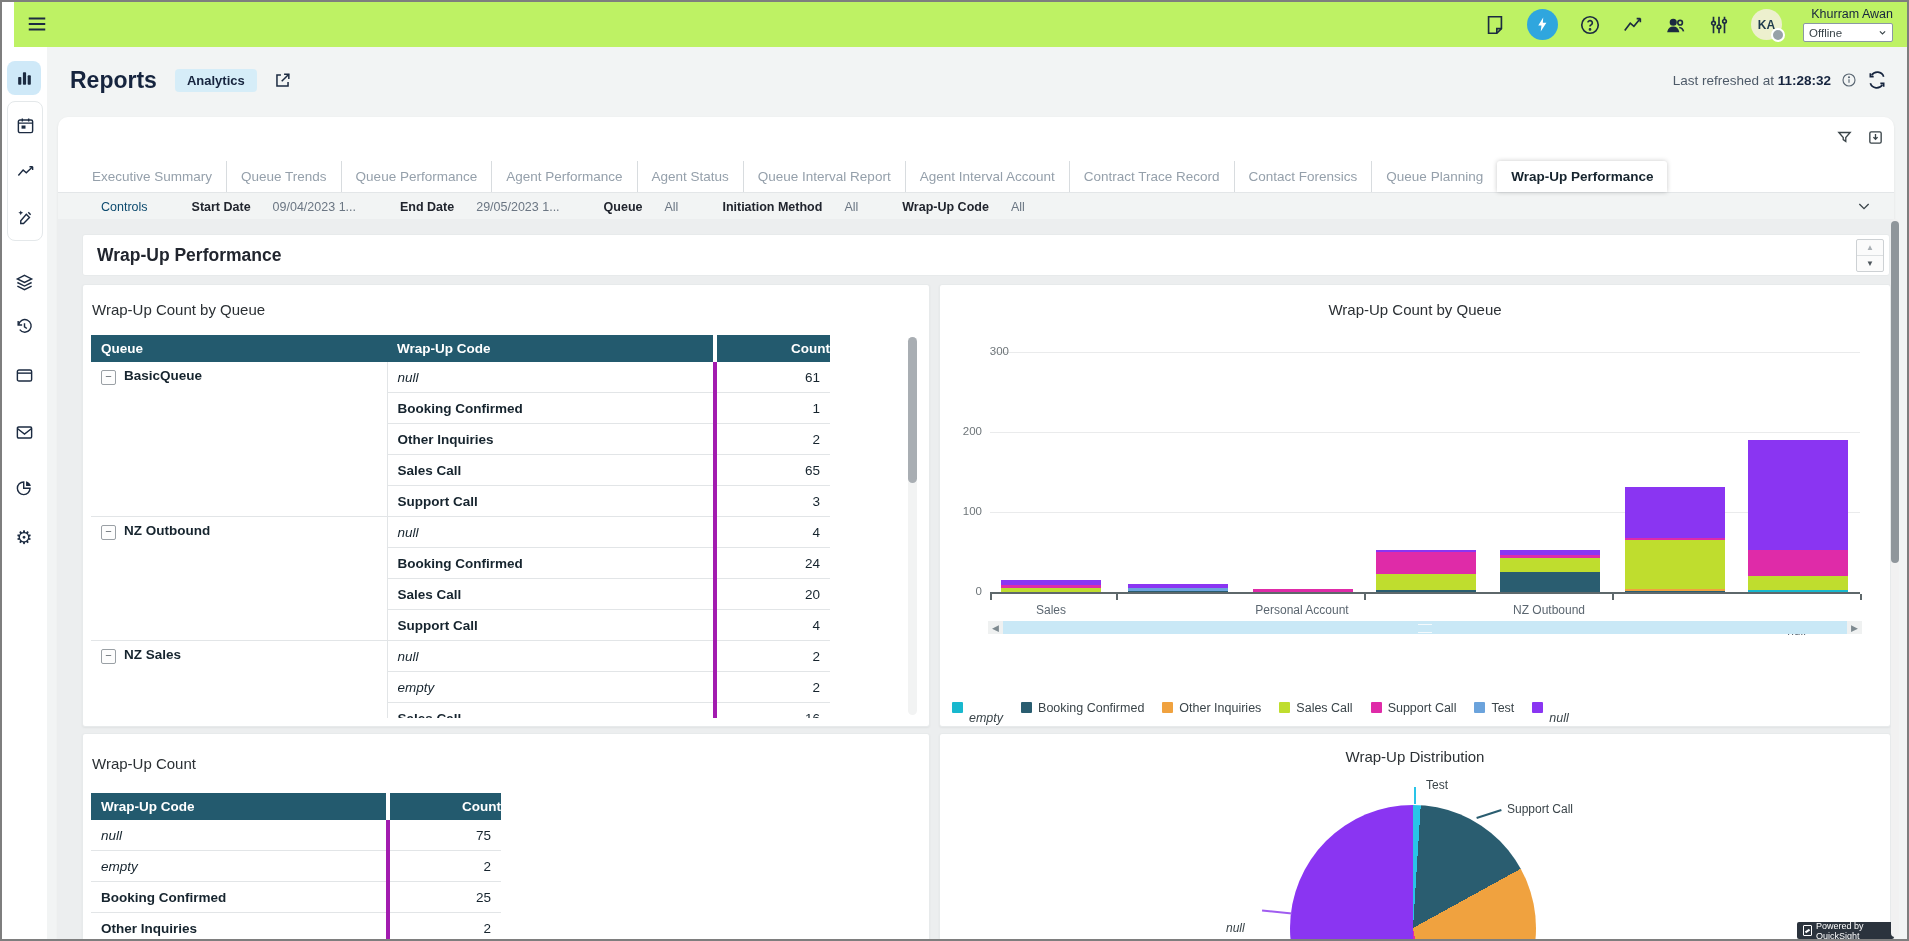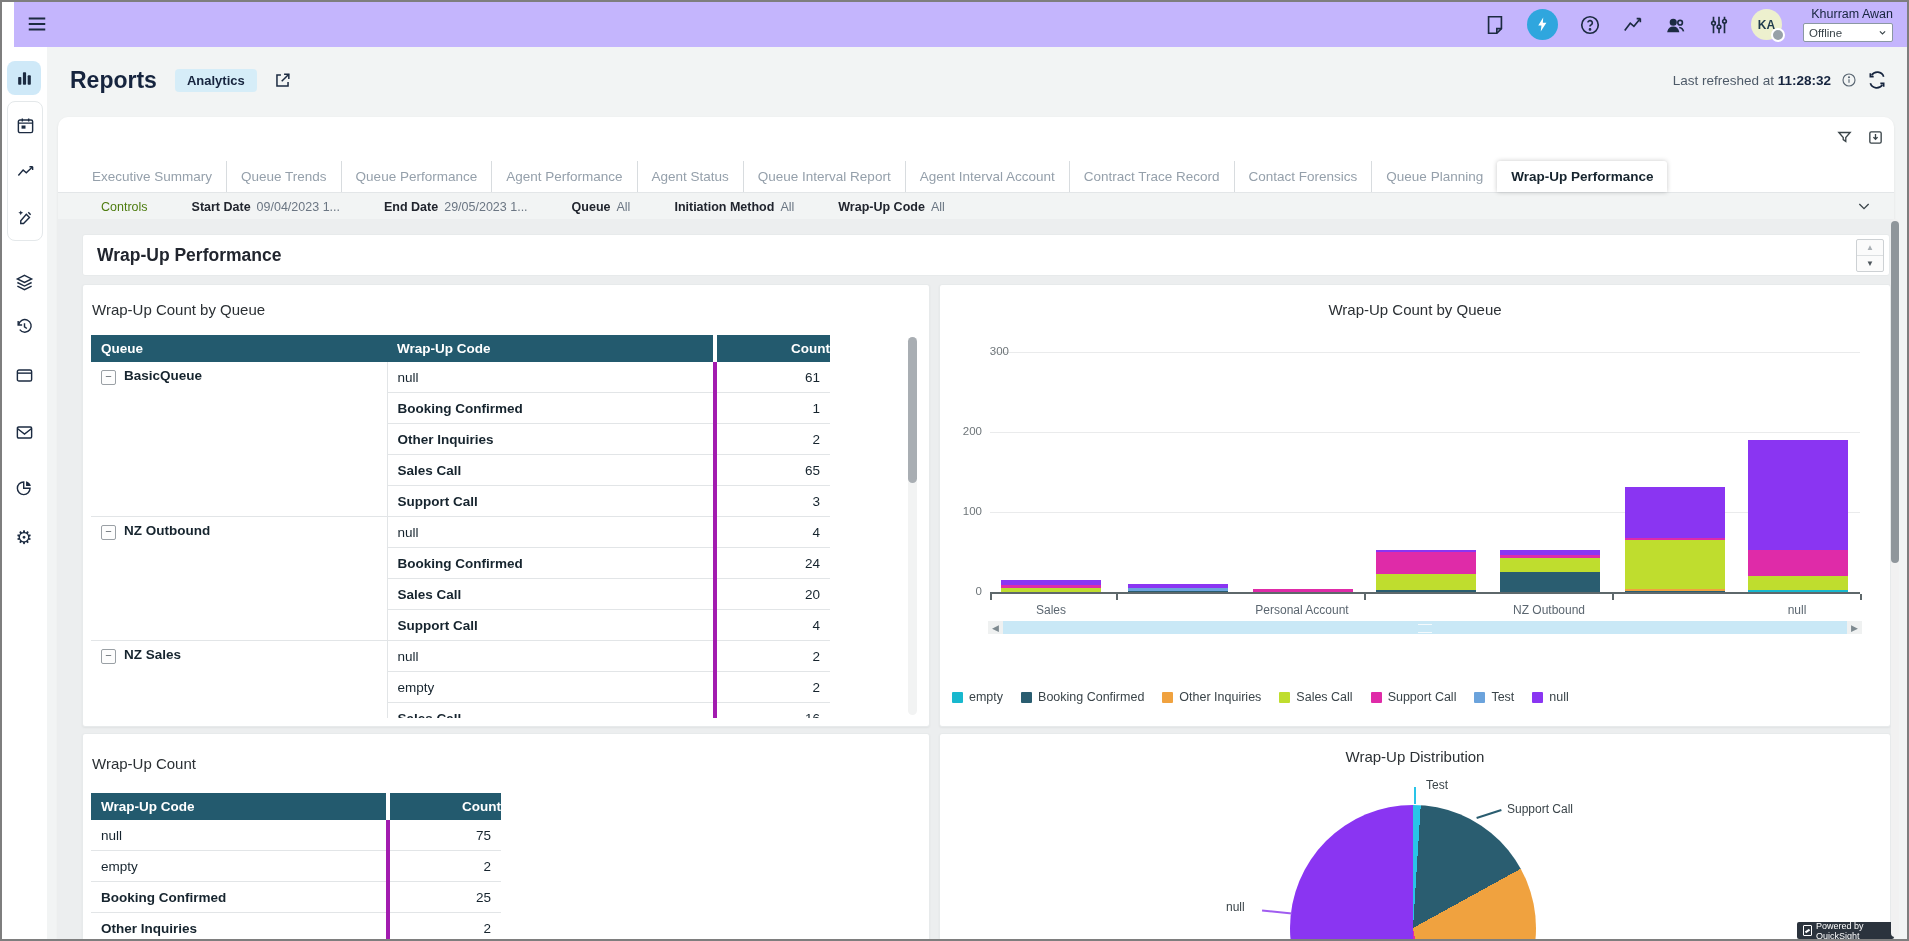--- a/index.html
+++ b/index.html
@@ -2,21 +2,21 @@
 <html><head>
 <meta charset="utf-8">
 <style>
   html,body{margin:0;padding:0;background:#fff;}
   body{width:1909px;height:941px;position:relative;overflow:hidden;box-sizing:border-box;
        border:2px solid #7E7E7E;font-family:"Liberation Sans","DejaVu Sans",sans-serif;
        -webkit-font-smoothing:antialiased;color:#16243E;}
   svg{display:block;}
 
   
-  .topbar{position:absolute;left:12px;top:0;right:0;height:45px;background:#c4b5fd;z-index:5;}
+  .topbar{position:absolute;left:12px;top:0;right:0;height:45px;background:#bef264;z-index:5;}
   .hamburger{position:absolute;left:12px;top:11px;width:22px;height:22px;cursor:pointer;}
   .top-right{position:absolute;right:14px;top:0;height:45px;display:flex;align-items:center;gap:21px;}
   .tb-icon{width:22px;height:22px;color:#1C2B41;cursor:pointer;}
   .bolt-wrap{width:31px;height:31px;border-radius:50%;background:#2FA6DE;display:flex;align-items:center;justify-content:center;cursor:pointer;}
   .avatar{width:31px;height:31px;border-radius:50%;background:#EDF0CE;color:#1F3B4D;font-weight:700;font-size:12px;
           display:flex;align-items:center;justify-content:center;position:relative;}
   .status-dot{position:absolute;right:-3px;bottom:-2px;width:10px;height:10px;border-radius:50%;background:#97A1A8;border:2px solid #fff;}
   .user-col{display:flex;flex-direction:column;align-items:flex-end;gap:2px;}
   .user-name{font-size:12.5px;color:#16243E;}
   .status-select{width:78px;height:17px;border:1px solid #8B98A3;border-radius:2px;background:#fff;
@@ -50,22 +50,22 @@
   
   .tabs{position:absolute;left:0;right:0;top:44px;height:31px;display:flex;align-items:center;padding-left:20px;}
   .tab{display:flex;align-items:center;height:31px;padding:0 14px;font-size:13.5px;color:#95A0AB;cursor:pointer;white-space:nowrap;}
   .tab + .tab{border-left:1px solid #D8DCDF;}
   .tab.active{background:#fff;color:#16242E;font-weight:700;border-radius:3px 3px 0 0;
               box-shadow:0 0 5px rgba(0,0,0,0.22);z-index:2;border-left:none;}
 
   
   .controls{position:absolute;left:0;right:0;top:75px;height:27px;background:#F2F4F4;border-top:1px solid #E3E6E8;
             border-bottom:1px solid #DFE3E4;display:flex;align-items:center;padding-left:43px;gap:44px;font-size:12.5px;}
-  .controls-label{color:#4d7c0f;}
-  .filter{display:flex;gap:6px;cursor:pointer;white-space:nowrap;}
+  .controls-label{color:#0c4a6e;}
+  .filter{display:flex;gap:22px;cursor:pointer;white-space:nowrap;}
   .flabel{font-weight:700;color:#21252E;}
   .fvalue{color:#6B7683;}
   .controls-chevron{position:absolute;right:22px;top:5px;color:#3A4449;cursor:pointer;}
 
   
   .dash{position:absolute;left:0;right:0;top:102px;bottom:0;background:#ECEEEF;}
   .sheet-titlecard{position:absolute;left:24px;top:15px;width:1806px;height:40px;background:#fff;border:1px solid #E7EAEB;
                    border-radius:3px;display:flex;align-items:center;}
   .sheet-title{font-size:17.5px;font-weight:700;color:#21252E;padding-left:14px;}
   .spinner{position:absolute;right:5px;top:4px;width:26px;height:31px;border:1px solid #CDD1D4;border-radius:2px;background:#FBFBFB;
@@ -86,21 +86,21 @@
   .tviewport{position:absolute;left:8px;top:50px;width:741px;height:383px;overflow:hidden;}
   .tviewport2{position:absolute;left:8px;top:59px;width:412px;height:360px;overflow:hidden;}
   table.qs{border-collapse:collapse;table-layout:fixed;}
   table.qs th{background:#235A6E;color:#fff;font-size:13.5px;font-weight:700;text-align:left;height:27px;padding:0 0 0 10px;}
   table.qs th.num{text-align:right;padding:0 0 0 0;border-left:4px solid #fff;}
   table.qs td{height:28px;border-bottom:1px solid #E2E5E7;font-size:13.5px;color:#16242E;background:#fff;}
   td.qcell{vertical-align:top;padding:6px 0 0 10px;border-right:1px solid #E2E5E7;}
   td.ccell{padding-left:10px;font-weight:600;}
   td.ncell{text-align:right;padding-right:10px;border-left:4px solid #a21caf;}
   td.hl{background:#ABDBE6;}
-  .it{font-weight:400 !important;color:#4A5258;}
+  .it{font-style:italic;font-weight:400 !important;color:#4A5258;margin-top:21px;}
   .collapse{display:inline-block;width:13px;height:13px;border:1px solid #9AA0A5;border-radius:2px;color:#5A6268;
             font-size:11px;line-height:11px;text-align:center;margin-right:8px;background:#FDFDFD;cursor:pointer;}
   .qname{font-weight:700;}
   .tbl-scroll{position:absolute;left:825px;top:52px;width:9px;height:378px;background:#F2F3F3;border-radius:5px;}
   .tbl-thumb{position:absolute;left:0;top:0;width:9px;height:146px;background:#A9AEB3;border-radius:5px;cursor:grab;}
 
   
   .plot{position:absolute;left:0;top:0;width:950px;height:309px;}
   .gridline{position:absolute;left:50px;right:30px;height:1px;background:#EAEBEC;}
   .baseline{position:absolute;left:50px;right:30px;bottom:0;height:2px;background:#5E686B;}

